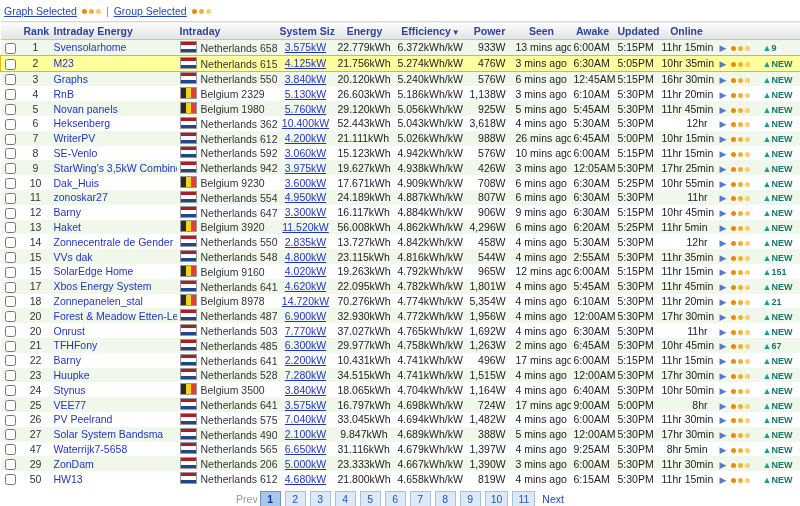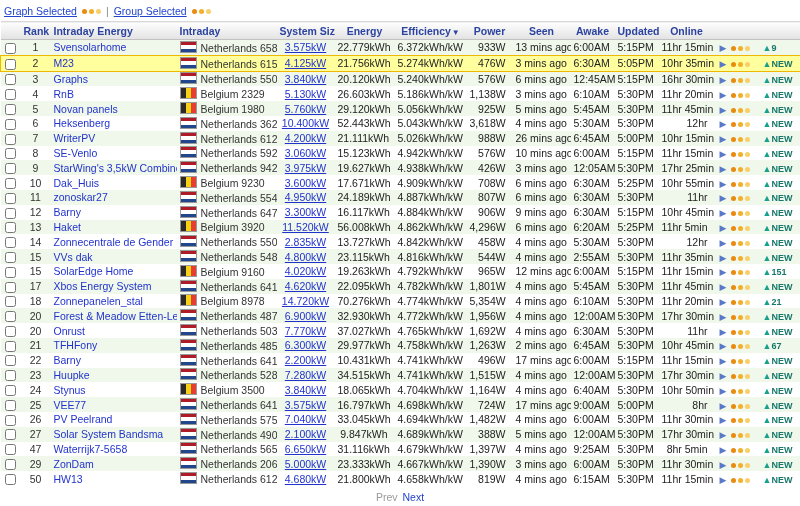--- a/index.html
+++ b/index.html
@@ -594,14 +594,15 @@
     <td class="c-upd">5:30PM</td>
     <td class="c-online">11hr 15min</td>
     <td class="c-play"><span class="play">▶</span><span><span class="dot" style="background: rgb(232, 139, 14);"></span><span class="dot" style="background: rgb(243, 175, 42);"></span><span class="dot" style="background: rgb(248, 207, 106);"></span></span></td>
     <td class="c-move"><span class="move-arrow">▲</span><span class="move-val">NEW</span></td>
   </tr>
     </tbody>
 </table>
 
 <div class="pagination">
   <span class="prev">Prev</span>
+  <span><span class="page current">1</span><span class="page">2</span><span class="page">3</span><span class="page">4</span><span class="page">5</span><span class="page">6</span><span class="page">7</span><span class="page">8</span><span class="page">9</span><span class="page">10</span><span class="page">11</span></span>
   <a class="next">Next</a>
 </div>
 
 </body></html>

